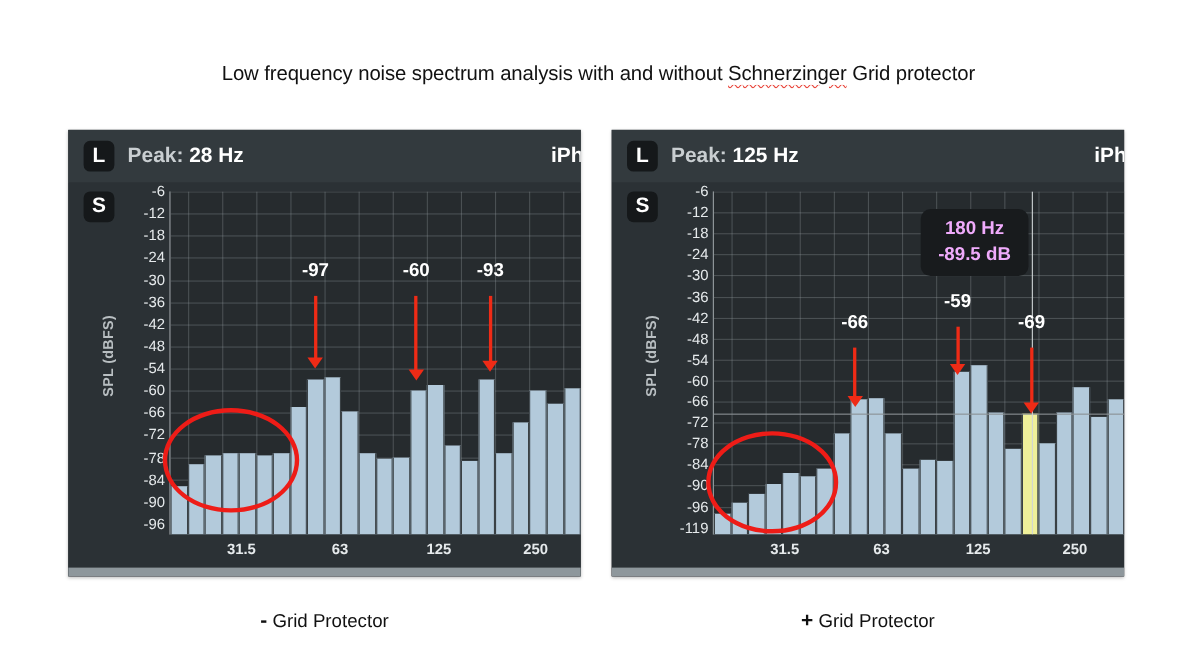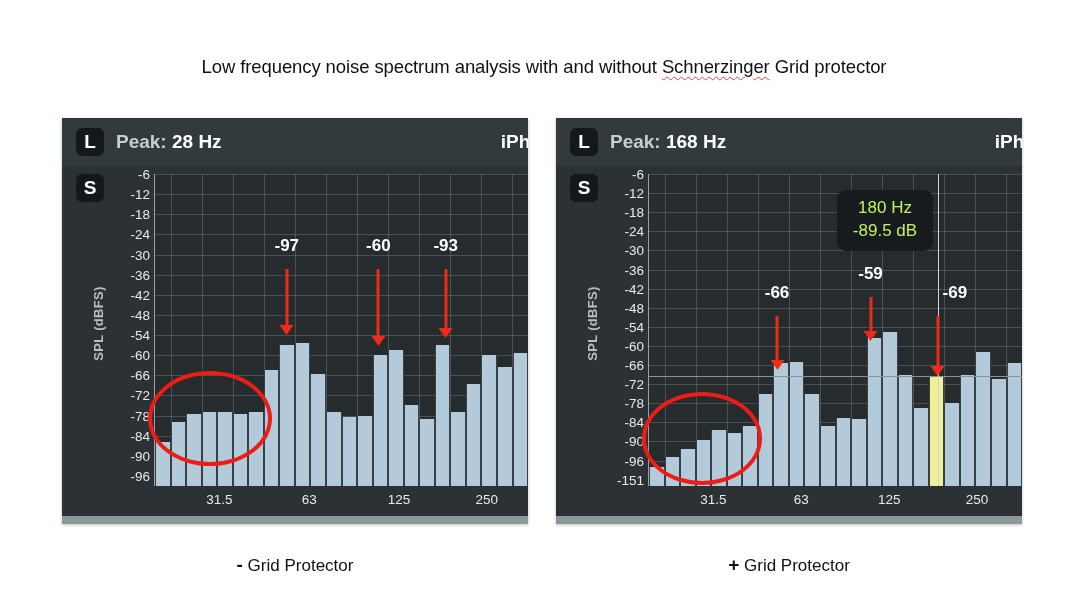--- a/index.html
+++ b/index.html
@@ -195,20 +195,21 @@
   }
   .bar.hl { background: #eff09a; }
 
   
   .xaxis {
     position: absolute;
     left: 92px;
     right: 0;
     top: 320px;
     height: 52px;
+    font-weight: bold;
   }
   .xaxis span {
     position: absolute;
     top: 6px;
     font-size: 13.5px;
     color: #e6eaec;
     transform: translateX(-50%);
     white-space: nowrap;
   }
 
@@ -260,22 +261,22 @@
   .tooltip {
     position: absolute;
     background: #181b1d;
     border-radius: 9px;
     padding: 7px 16px 9px 16px;
     text-align: center;
     z-index: 10;
   }
   .tooltip div {
     font-size: 17px;
-    font-weight: normal;
-    color: #bef264;
+    font-weight: bold;
+    color: #f0abfc;
     line-height: 1.35;
     white-space: nowrap;
   }
 
   
   .caption {
     position: absolute;
     top: 554px;
     font-size: 17px;
     color: #111111;
@@ -414,21 +415,21 @@
         <div class="ellipse" style="left: 86px; top: 204.56px; width: 115.94px; height: 87.36px;"></div>
       </div>
     <div class="panel-footer"></div>
   </div>
 
   <div class="panel right">
     <div class="app-header">
       <div class="badge">L</div>
       <div class="peak-text">
         <span>Peak:</span>
-        <span class="peak-val">168 Hz</span>
+        <span class="peak-val">125 Hz</span>
       </div>
       <div class="device-text">iPho</div>
     </div>
     <div class="badge badge-s">S</div>
 
     <div class="plot-wrap">
       <div class="axis-title">SPL (dBFS)</div>
       <div class="ylabels">
           <span style="top: 0%;">-6</span>
           <span style="top: 6.12245%;">-12</span>
@@ -439,21 +440,21 @@
           <span style="top: 36.7347%;">-42</span>
           <span style="top: 42.8571%;">-48</span>
           <span style="top: 48.9796%;">-54</span>
           <span style="top: 55.102%;">-60</span>
           <span style="top: 61.2245%;">-66</span>
           <span style="top: 67.3469%;">-72</span>
           <span style="top: 73.4694%;">-78</span>
           <span style="top: 79.5918%;">-84</span>
           <span style="top: 85.7143%;">-90</span>
           <span style="top: 91.8367%;">-96</span>
-          <span style="top: 97.9592%;">-151</span>
+          <span style="top: 97.9592%;">-119</span>
         </div>
       <div class="plot">
         <div class="bars">
             <div class="bar" style="height: 6.12245%;"></div>
             <div class="bar" style="height: 9.18367%;"></div>
             <div class="bar" style="height: 11.7347%;"></div>
             <div class="bar" style="height: 14.7959%;"></div>
             <div class="bar" style="height: 17.8571%;"></div>
             <div class="bar" style="height: 16.8367%;"></div>
             <div class="bar" style="height: 19.3878%;"></div>
@@ -527,21 +528,21 @@
       <div class="xaxis">
           <span style="left: 17.5%;">31.5</span>
           <span style="left: 41%;">63</span>
           <span style="left: 64.5%;">125</span>
           <span style="left: 88%;">250</span>
         </div>
     <div class="annot-label" style="left: calc(27.6888% + 92px); top: 117.2px;">-66</div>
         <div class="arrow" style="left: calc(27.6888% + 92px); top: 149.96px; height: 44.6px;"></div>
         <div class="annot-label" style="left: calc(47.7532% + 92px); top: 98.48px;">-59</div>
         <div class="arrow" style="left: calc(47.7532% + 92px); top: 131.24px; height: 35.24px;"></div>
-        <div class="annot-label" style="left: calc(62.1996% + 92px); top: 117.2px; margin-left: 17px;">-69</div>
+        <div class="annot-label" style="left: calc(62.1996% + 92px); top: 117.2px;">-69</div>
         <div class="arrow" style="left: calc(62.1996% + 92px); top: 149.96px; height: 50.84px;"></div>
         <div class="ellipse" style="left: 86px; top: 226.4px; width: 112.2px; height: 84.24px;"></div>
         <div class="tooltip" style="left: 280.87px; top: 23.6px;">
           <div>180 Hz</div>
           <div>-89.5 dB</div>
         </div>
       </div>
     <div class="panel-footer"></div>
   </div>
 </div>

